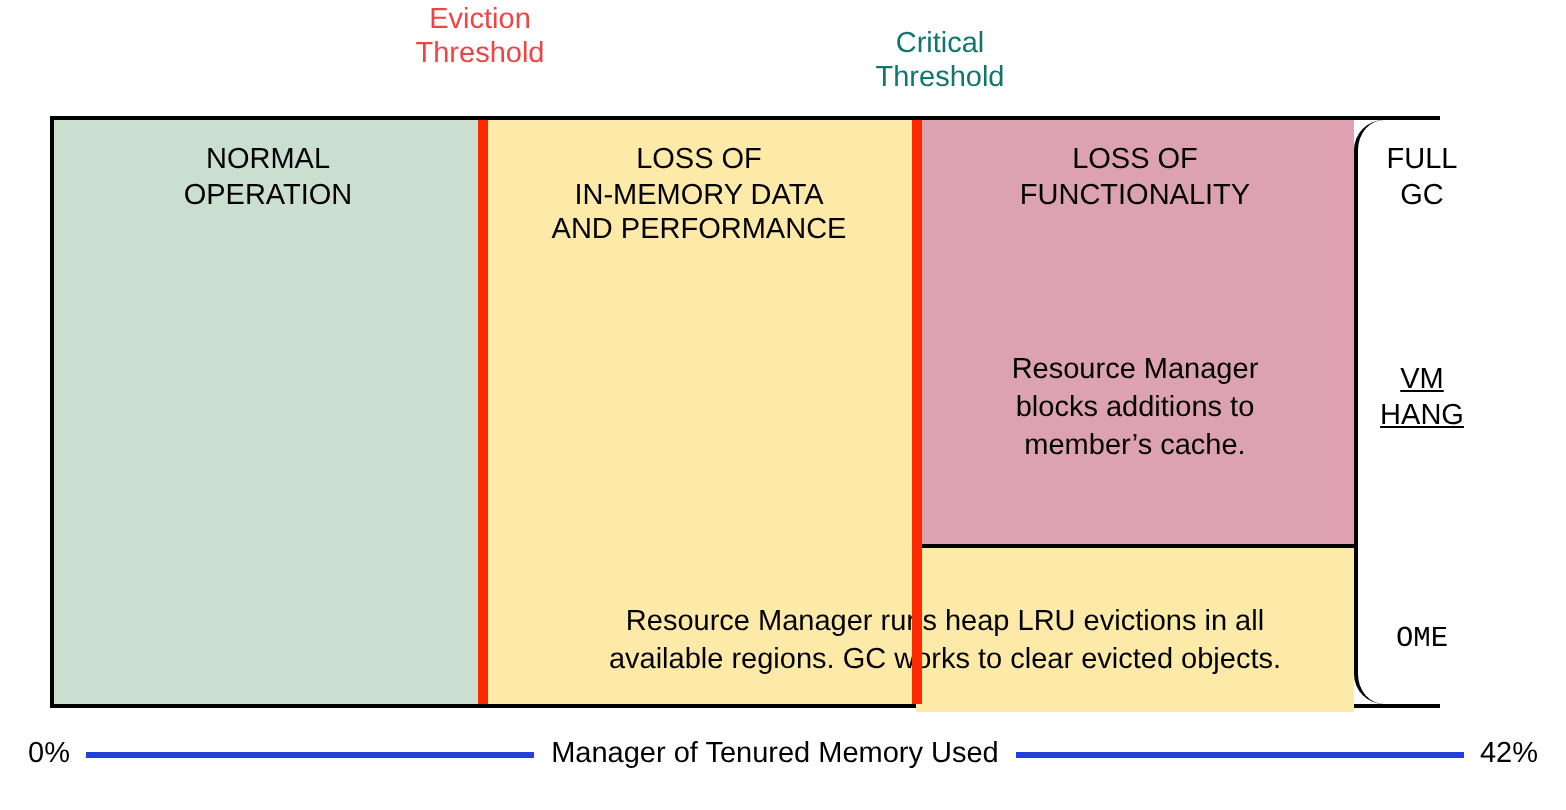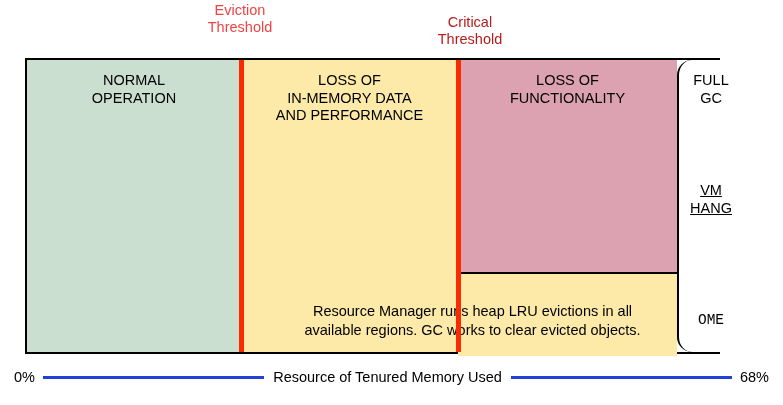--- a/index.html
+++ b/index.html
@@ -182,39 +182,42 @@
   }
 </style>
 </head>
 <body>
 
 <div id="stage">
 
   <div class="threshold-label" style="left:160px; top:2px; width:160px; color:#ef4444;">Eviction
 Threshold</div>
 
-  <div class="threshold-label" style="left:390px; top:14px; width:160px; color:#b91c1c;">Critical
+  <div class="threshold-label" style="left:390px; top:14px; width:160px; color:#0f766e;">Critical
 Threshold</div>
 
   <div id="chart-frame">
 
     <div class="band" id="zone-normal" style="background:#cbdfd1;">
       <div class="zone-heading">NORMAL
 OPERATION</div>
     </div>
 
     <div class="band" id="zone-loss-data" style="background:#fde9a8;">
       <div class="zone-heading">LOSS OF
 IN-MEMORY DATA
 AND PERFORMANCE</div>
     </div>
 
     <div class="band" id="zone-loss-func" style="background:#dda2b2;">
       <div class="zone-heading">LOSS OF
 FUNCTIONALITY</div>
+      <div class="zone-note" id="note-loss-func">Resource Manager
+blocks additions to
+member’s cache.</div>
     </div>
 
     <div class="band" id="zone-lower-yellow" style="background:#fde9a8;">
       <div class="zone-note" id="note-evictions">Resource Manager runs heap LRU evictions in all
 available regions. GC works to clear evicted objects.</div>
     </div>
 
     <div class="band" id="zone-status">
       <div class="status-entry" id="status-full-gc">FULL
 GC</div>
@@ -224,18 +227,18 @@
     </div>
 
     <div class="threshold-rule" id="rule-eviction"></div>
     <div class="threshold-rule" id="rule-critical"></div>
 
   </div>
 
   <div id="axis">
     <span class="axis-end" id="axis-start">0%</span>
     <span class="axis-rule"></span>
-    <span id="axis-title">Resource of Tenured Memory Used</span>
+    <span id="axis-title">Manager of Tenured Memory Used</span>
     <span class="axis-rule"></span>
-    <span class="axis-end" id="axis-end">68%</span>
+    <span class="axis-end" id="axis-end">42%</span>
   </div>
 
 </div>
 
 </body></html>

